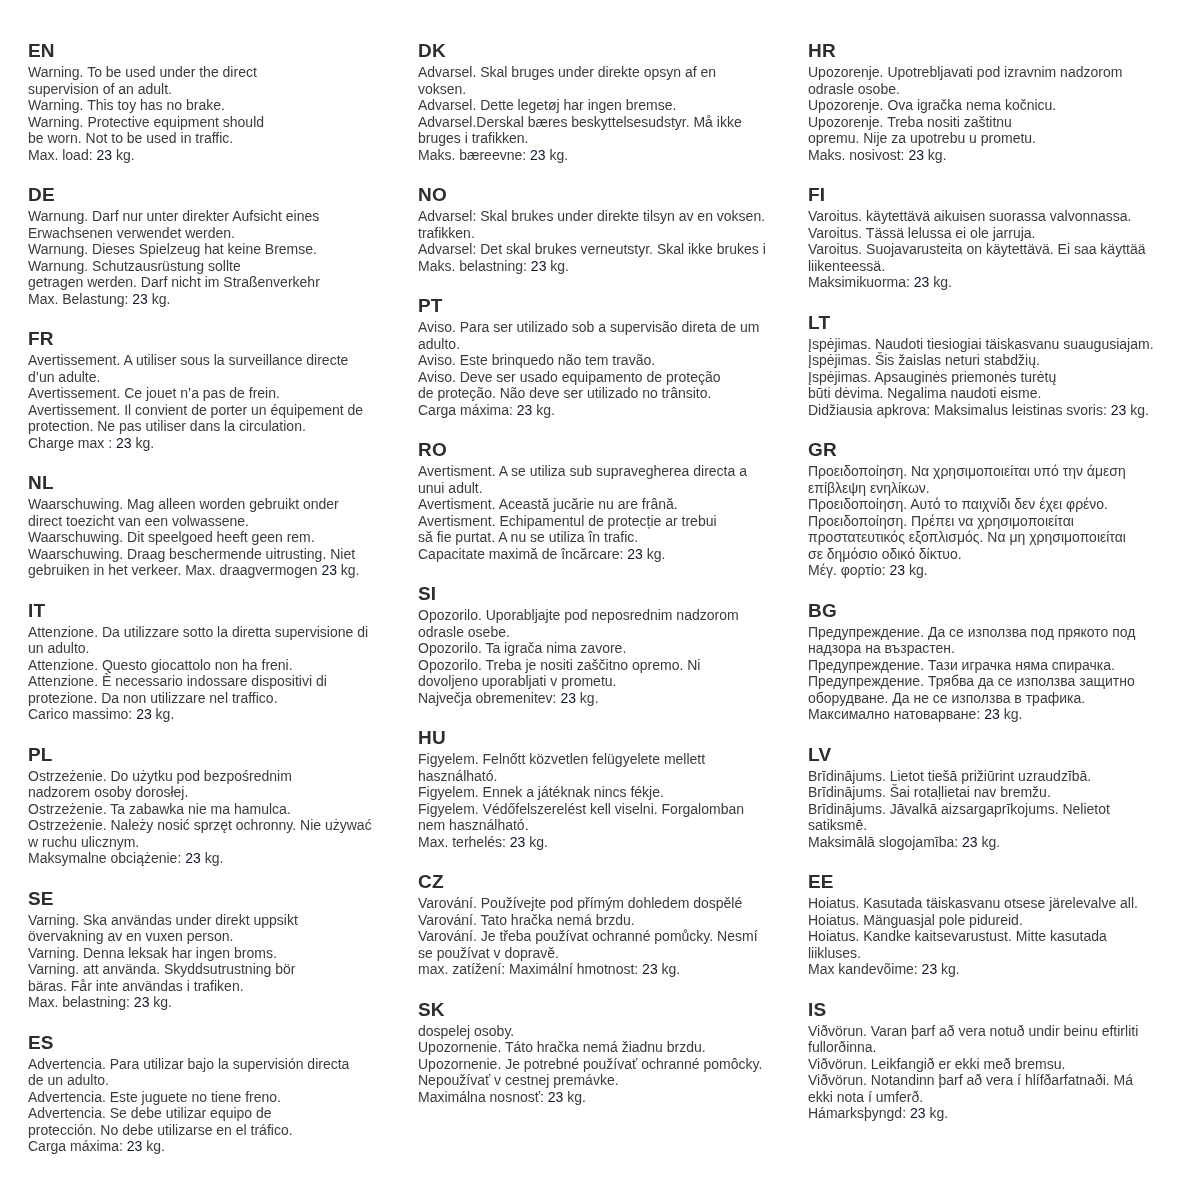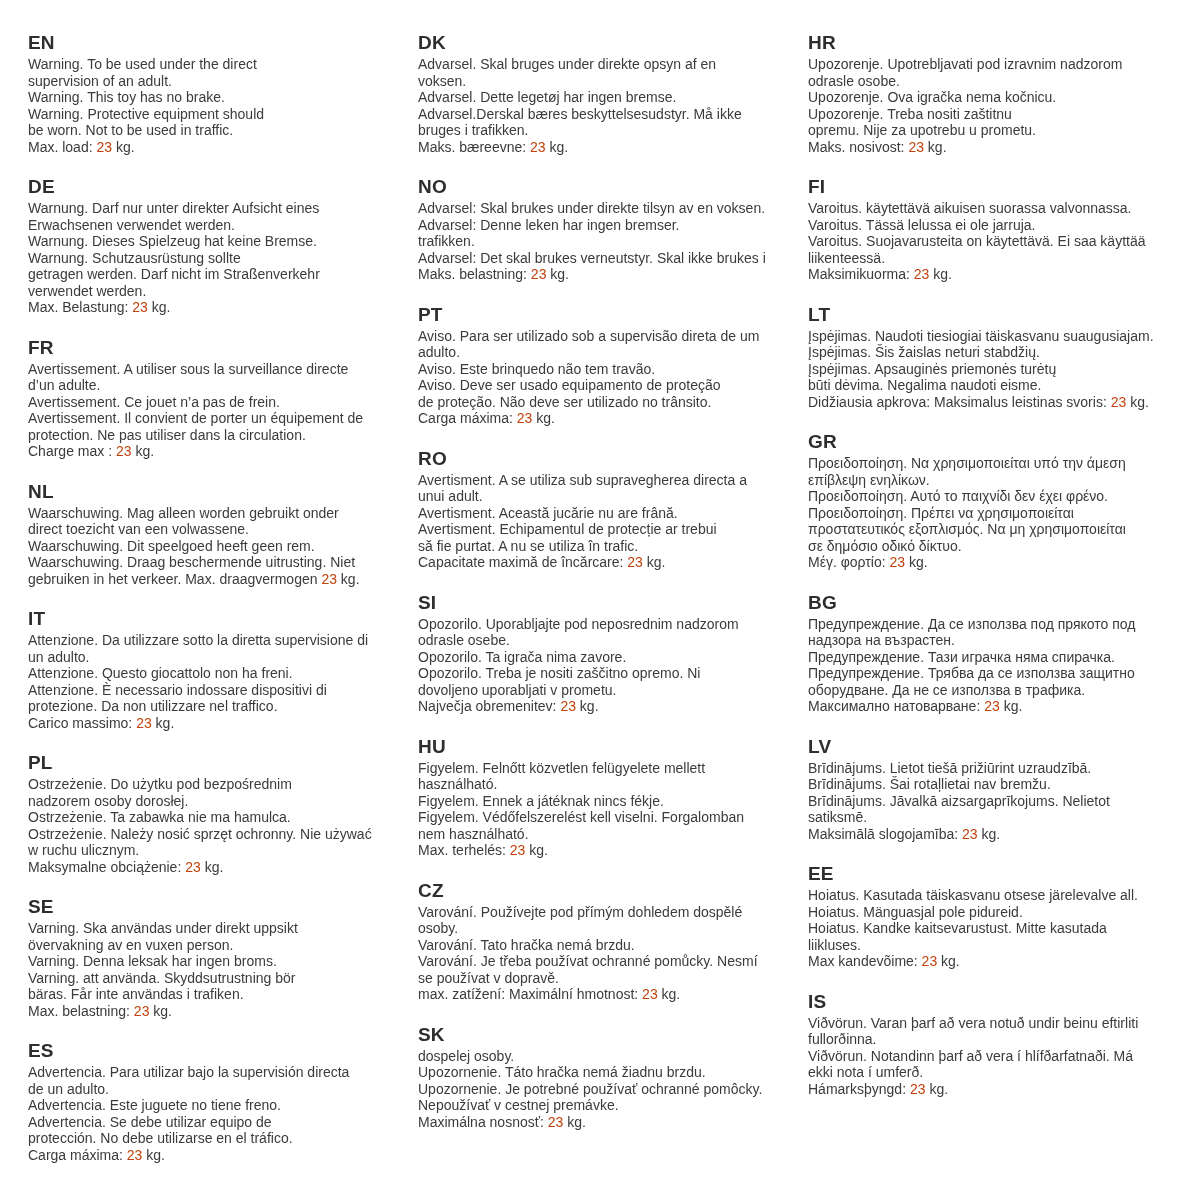--- a/index.html
+++ b/index.html
@@ -11,21 +11,21 @@
     width: 1200px;
     height: 1200px;
     overflow: hidden;
     font-family: "Liberation Sans", "DejaVu Sans", sans-serif;
     color: #3b3b3b;
   }
   .sheet {
     box-sizing: border-box;
     width: 1200px;
     height: 1200px;
-    padding: 32px 0 0 28px;
+    padding: 40px 0 0 28px;
     display: flex;
     align-items: flex-start;
   }
   .col {
     width: 390px;
     flex: 0 0 390px;
   }
   .block {
     margin: 0 0 21px 0;
   }
@@ -37,21 +37,21 @@
     margin: 0 0 3px 0;
     letter-spacing: 0.2px;
   }
   .line {
     font-size: 14px;
     line-height: 16.5px;
     white-space: nowrap;
     color: #3b3b3b;
   }
   .muted {
-    color: #c2410c;
+    color: #0f172a;
   }
 </style>
 </head>
 <body>
 
 <div class="sheet">
   <div class="col">
       <section class="block">
         <h2 class="code">EN</h2>
         <div class="line">Warning. To be used under the direct</div>
@@ -61,21 +61,20 @@
         <div class="line">be worn. Not to be used in traffic.</div>
         <div class="line">Max. load: <span class="muted">23</span> kg.</div>
       </section>
       <section class="block">
         <h2 class="code">DE</h2>
         <div class="line">Warnung. Darf nur unter direkter Aufsicht eines</div>
         <div class="line">Erwachsenen verwendet werden.</div>
         <div class="line">Warnung. Dieses Spielzeug hat keine Bremse.</div>
         <div class="line">Warnung. Schutzausrüstung sollte</div>
         <div class="line">getragen werden. Darf nicht im Straßenverkehr</div>
-        <div class="line">verwendet werden.</div>
         <div class="line">Max. Belastung: <span class="muted">23</span> kg.</div>
       </section>
       <section class="block">
         <h2 class="code">FR</h2>
         <div class="line">Avertissement. A utiliser sous la surveillance directe</div>
         <div class="line">d’un adulte.</div>
         <div class="line">Avertissement. Ce jouet n’a pas de frein.</div>
         <div class="line">Avertissement. Il convient de porter un équipement de</div>
         <div class="line">protection. Ne pas utiliser dans la circulation.</div>
         <div class="line">Charge max : <span class="muted">23</span> kg.</div>
@@ -131,21 +130,20 @@
         <div class="line">Advarsel. Skal bruges under direkte opsyn af en</div>
         <div class="line">voksen.</div>
         <div class="line">Advarsel. Dette legetøj har ingen bremse.</div>
         <div class="line">Advarsel.Derskal bæres beskyttelsesudstyr. Må ikke</div>
         <div class="line">bruges i trafikken.</div>
         <div class="line">Maks. bæreevne: <span class="muted">23</span> kg.</div>
       </section>
       <section class="block">
         <h2 class="code">NO</h2>
         <div class="line">Advarsel: Skal brukes under direkte tilsyn av en voksen.</div>
-        <div class="line">Advarsel: Denne leken har ingen bremser.</div>
         <div class="line">trafikken.</div>
         <div class="line">Advarsel: Det skal brukes verneutstyr. Skal ikke brukes i</div>
         <div class="line">Maks. belastning: <span class="muted">23</span> kg.</div>
       </section>
       <section class="block">
         <h2 class="code">PT</h2>
         <div class="line">Aviso. Para ser utilizado sob a supervisão direta de um</div>
         <div class="line">adulto.</div>
         <div class="line">Aviso. Este brinquedo não tem travão.</div>
         <div class="line">Aviso. Deve ser usado equipamento de proteção</div>
@@ -175,21 +173,20 @@
         <div class="line">Figyelem. Felnőtt közvetlen felügyelete mellett</div>
         <div class="line">használható.</div>
         <div class="line">Figyelem. Ennek a játéknak nincs fékje.</div>
         <div class="line">Figyelem. Védőfelszerelést kell viselni. Forgalomban</div>
         <div class="line">nem használható.</div>
         <div class="line">Max. terhelés: <span class="muted">23</span> kg.</div>
       </section>
       <section class="block">
         <h2 class="code">CZ</h2>
         <div class="line">Varování. Používejte pod přímým dohledem dospělé</div>
-        <div class="line">osoby.</div>
         <div class="line">Varování. Tato hračka nemá brzdu.</div>
         <div class="line">Varování. Je třeba používat ochranné pomůcky. Nesmí</div>
         <div class="line">se používat v dopravě.</div>
         <div class="line">max. zatížení: Maximální hmotnost: <span class="muted">23</span> kg.</div>
       </section>
       <section class="block">
         <h2 class="code">SK</h2>
         <div class="line">dospelej osoby.</div>
         <div class="line">Upozornenie. Táto hračka nemá žiadnu brzdu.</div>
         <div class="line">Upozornenie. Je potrebné používať ochranné pomôcky.</div>
@@ -255,18 +252,19 @@
         <div class="line">Hoiatus. Kasutada täiskasvanu otsese järelevalve all.</div>
         <div class="line">Hoiatus. Mänguasjal pole pidureid.</div>
         <div class="line">Hoiatus. Kandke kaitsevarustust. Mitte kasutada</div>
         <div class="line">liikluses.</div>
         <div class="line">Max kandevõime: <span class="muted">23</span> kg.</div>
       </section>
       <section class="block">
         <h2 class="code">IS</h2>
         <div class="line">Viðvörun. Varan þarf að vera notuð undir beinu eftirliti</div>
         <div class="line">fullorðinna.</div>
+        <div class="line">Viðvörun. Leikfangið er ekki með bremsu.</div>
         <div class="line">Viðvörun. Notandinn þarf að vera í hlífðarfatnaði. Má</div>
         <div class="line">ekki nota í umferð.</div>
         <div class="line">Hámarksþyngd: <span class="muted">23</span> kg.</div>
       </section>
     </div>
 </div>
 
 </body></html>

